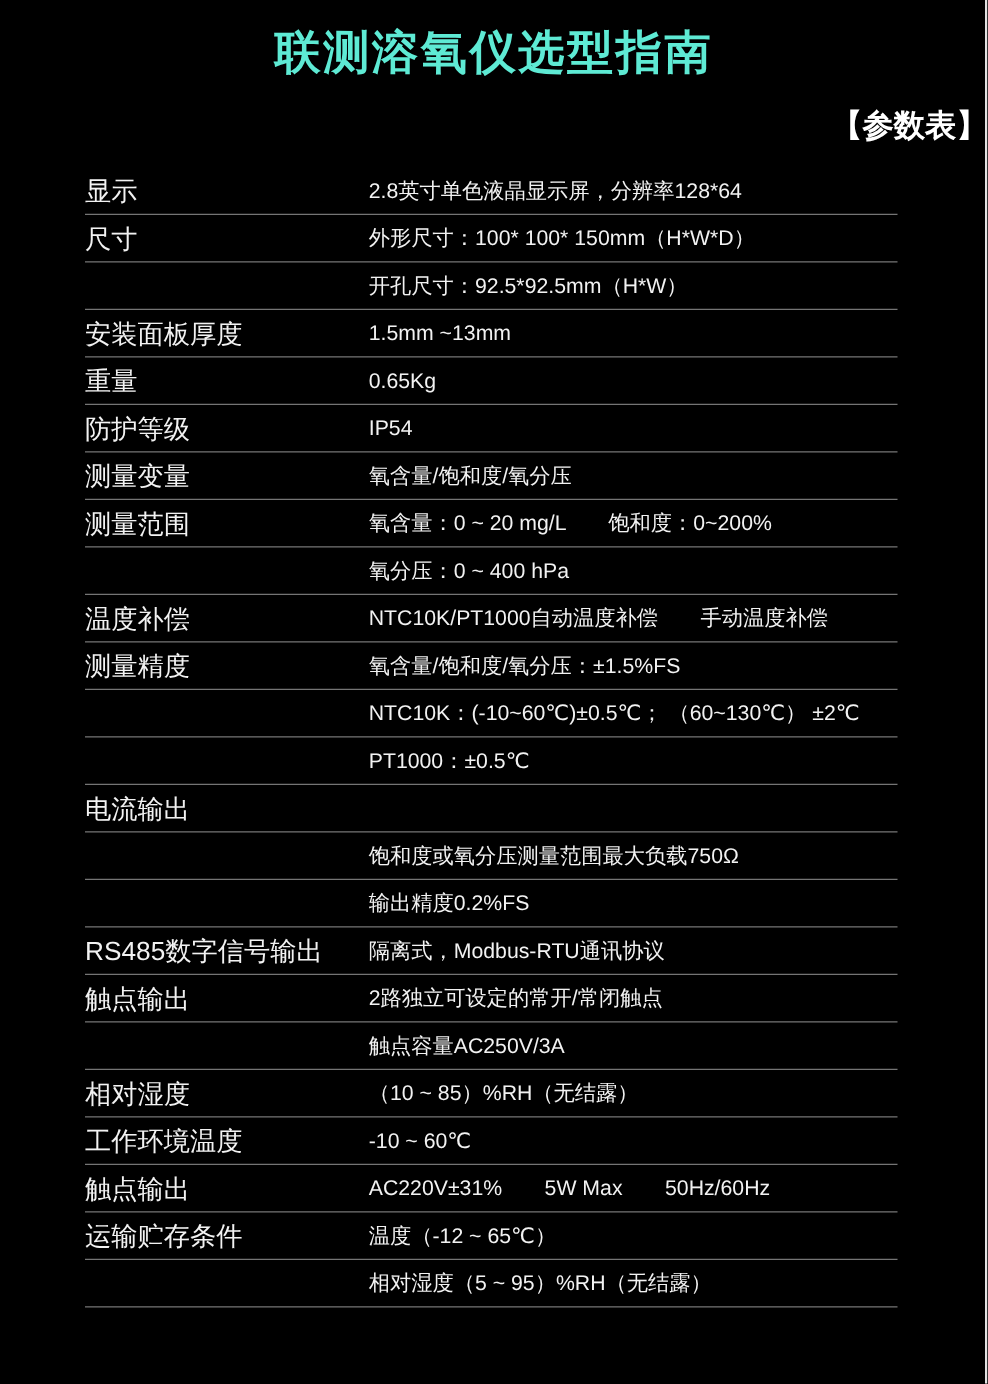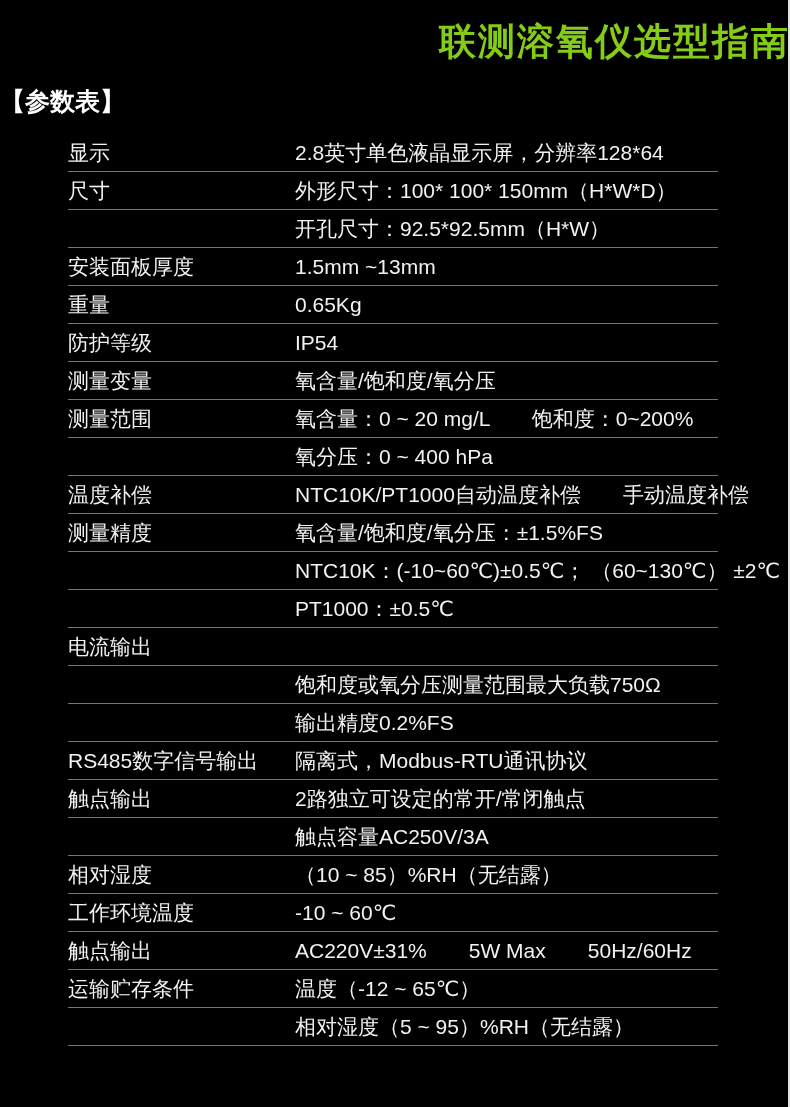--- a/index.html
+++ b/index.html
@@ -6,30 +6,30 @@
   html, body { width: 790px; }
   body {
     height: 1107px;
     background: #000000;
     color: #f2f2f2;
     font-family: "Liberation Sans", "DejaVu Sans", sans-serif;
     position: relative;
     overflow: hidden;
   }
   .page-title {
-    text-align: right;
+    text-align: center;
     font-size: 37px;
     font-weight: 700;
     line-height: 44px;
     padding-top: 20px;
     letter-spacing: 2px;
-    color: #84cc16;
+    color: #5eead4;
   }
   .section-title {
-    text-align: left;
+    text-align: right;
     font-size: 25px;
     font-weight: 700;
     margin-top: 22px;
     line-height: 30px;
     color: #ffffff;
   }
   .spec-table {
     margin: 18px 0 0 68px;
     width: 650px;
   }
@@ -39,21 +39,21 @@
     height: 38px;
     border-bottom: 1px solid #757575;
   }
   .spec-label {
     width: 227px;
     flex-shrink: 0;
     font-size: 21px;
     white-space: pre;
   }
   .spec-value {
-    font-size: 21px;
+    font-size: 17px;
     white-space: pre;
   }
   .right-edge-divider {
     position: absolute;
     top: 0;
     right: 0;
     width: 2px;
     height: 100%;
     background: #e2e2e2;
   }

